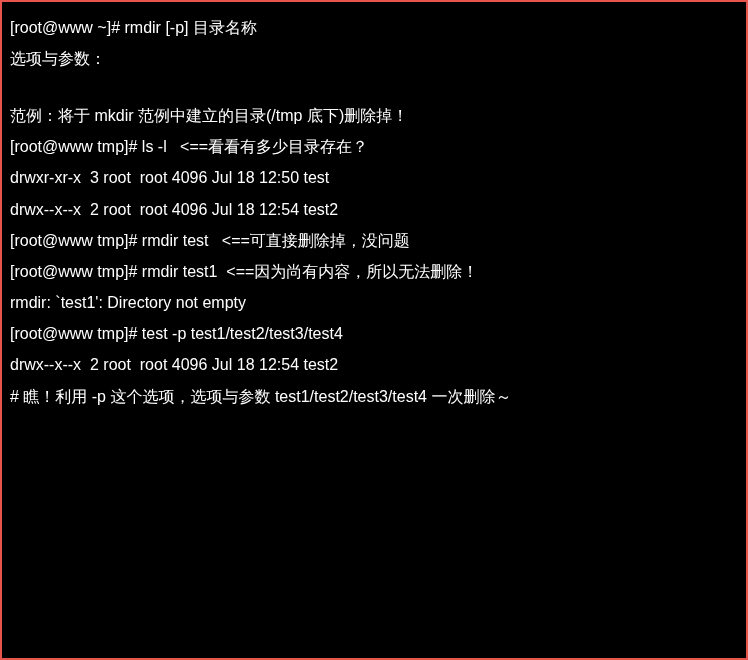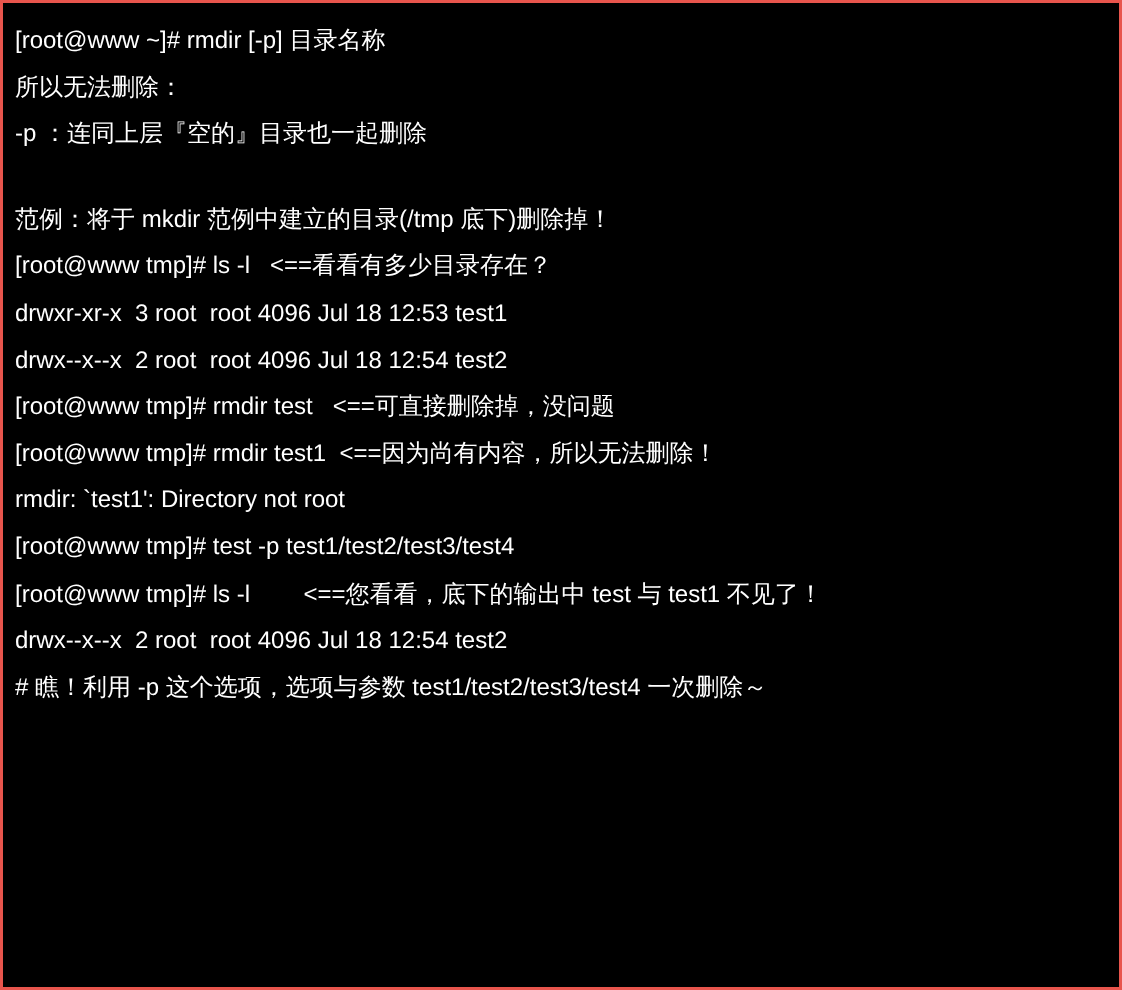--- a/index.html
+++ b/index.html
@@ -24,27 +24,25 @@
     }
     .blank {
       height: 1.6em;
     }
   </style>
 </head>
 <body>
 
 <div>
   <div class="line">[root@www ~]# rmdir [-p] 目录名称</div>
-  <div class="line">所以无法删除：</div>
-  <div class="line">-p ：连同上层『空的』目录也一起删除</div>
+  <div class="line">选项与参数：</div>
   <div class="blank"></div>
   <div class="line">范例：将于 mkdir 范例中建立的目录(/tmp 底下)删除掉！</div>
   <div class="line">[root@www tmp]# ls -l   &lt;==看看有多少目录存在？</div>
-  <div class="line">drwxr-xr-x  3 root  root 4096 Jul 18 12:53 test1</div>
+  <div class="line">drwxr-xr-x  3 root  root 4096 Jul 18 12:50 test</div>
   <div class="line">drwx--x--x  2 root  root 4096 Jul 18 12:54 test2</div>
   <div class="line">[root@www tmp]# rmdir test   &lt;==可直接删除掉，没问题</div>
   <div class="line">[root@www tmp]# rmdir test1  &lt;==因为尚有内容，所以无法删除！</div>
-  <div class="line">rmdir: `test1': Directory not root</div>
+  <div class="line">rmdir: `test1': Directory not empty</div>
   <div class="line">[root@www tmp]# test -p test1/test2/test3/test4</div>
-  <div class="line">[root@www tmp]# ls -l        &lt;==您看看，底下的输出中 test 与 test1 不见了！</div>
   <div class="line">drwx--x--x  2 root  root 4096 Jul 18 12:54 test2</div>
   <div class="line"># 瞧！利用 -p 这个选项，选项与参数 test1/test2/test3/test4 一次删除～</div>
 </div>
 
 </body></html>

